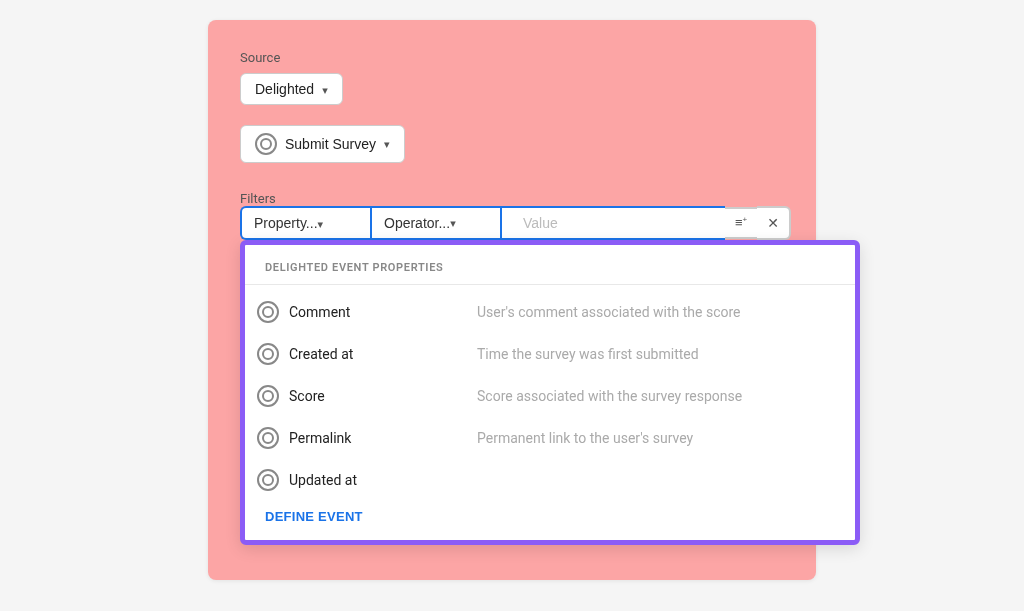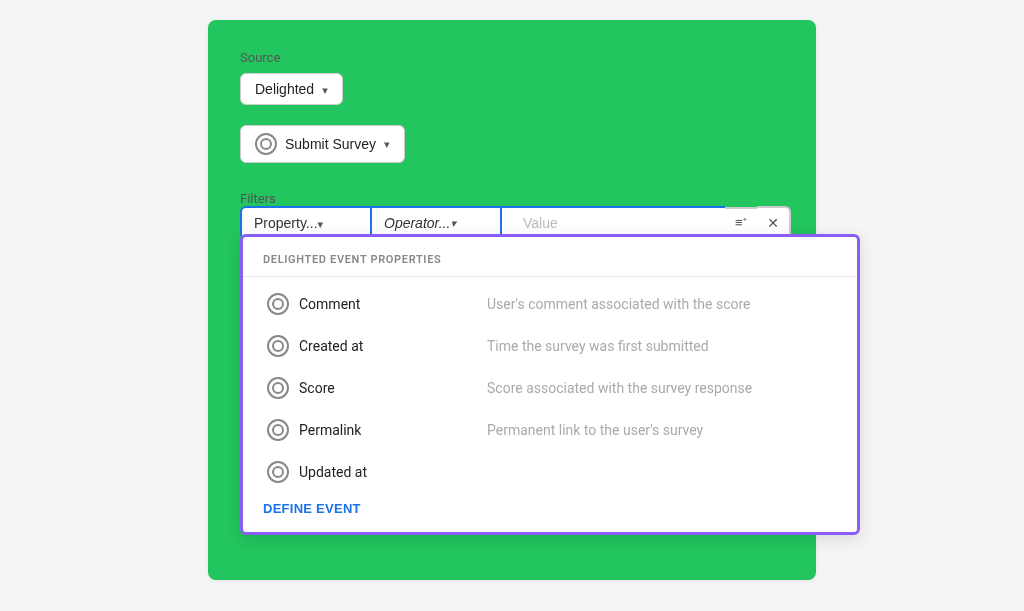--- a/index.html
+++ b/index.html
@@ -6,21 +6,21 @@
     body {
       font-family: -apple-system, BlinkMacSystemFont, 'Segoe UI', Roboto, sans-serif;
       background: #f5f5f5;
       display: flex;
       align-items: flex-start;
       justify-content: center;
       padding: 20px;
       min-height: 611px;
     }
     .main-container {
-      background: #22c55e;
+      background: #fca5a5;
       border-radius: 8px;
       padding: 30px 32px;
       width: 608px;
       min-height: 560px;
       box-shadow: 0 1px 4px rgba(0,0,0,0.08);
       position: relative;
     }
     .section-label {
       font-size: 13px;
       color: #555;
@@ -81,21 +81,20 @@
       border-right: none;
       border-radius: 0;
       padding: 7px 12px;
       background: #fff;
       font-size: 14px;
       color: #333;
       cursor: pointer;
       display: flex;
       align-items: center;
       min-width: 130px;
-      font-style: italic;
     }
     .filter-value-input {
       border: 2px solid #1a73e8;
       border-right: none;
       border-radius: 0;
       padding: 7px 21px;
       background: #fff;
       font-size: 14px;
       color: #aaa;
       flex: 1;
@@ -122,25 +121,25 @@
       background: #fff;
       cursor: pointer;
       display: flex;
       align-items: center;
       color: #555;
       font-size: 14px;
     }
     
     .dropdown-panel {
       position: absolute;
-      top: 28px;
+      top: 34px;
       left: 0;
       width: 620px;
       background: #fff;
-      border: 3px solid #8b5cf6;
+      border: 5px solid #8b5cf6;
       border-radius: 6px;
       box-shadow: 0 4px 16px rgba(0,0,0,0.12);
       z-index: 100;
       padding: 16px 0 8px 0;
     }
     .dropdown-panel-title {
       font-size: 11px;
       font-weight: 600;
       color: #888;
       letter-spacing: 0.06em;
@@ -148,21 +147,21 @@
       text-transform: uppercase;
     }
     .dropdown-divider {
       border: none;
       border-top: 1px solid #e8e8e8;
       margin: 0 0 6px 0;
     }
     .dropdown-item {
       display: flex;
       align-items: center;
-      padding: 10px 24px;
+      padding: 10px 12px;
       cursor: pointer;
     }
     .item-left {
       display: flex;
       align-items: center;
       gap: 10px;
       min-width: 220px;
     }
     .item-name {
       font-size: 14px;

